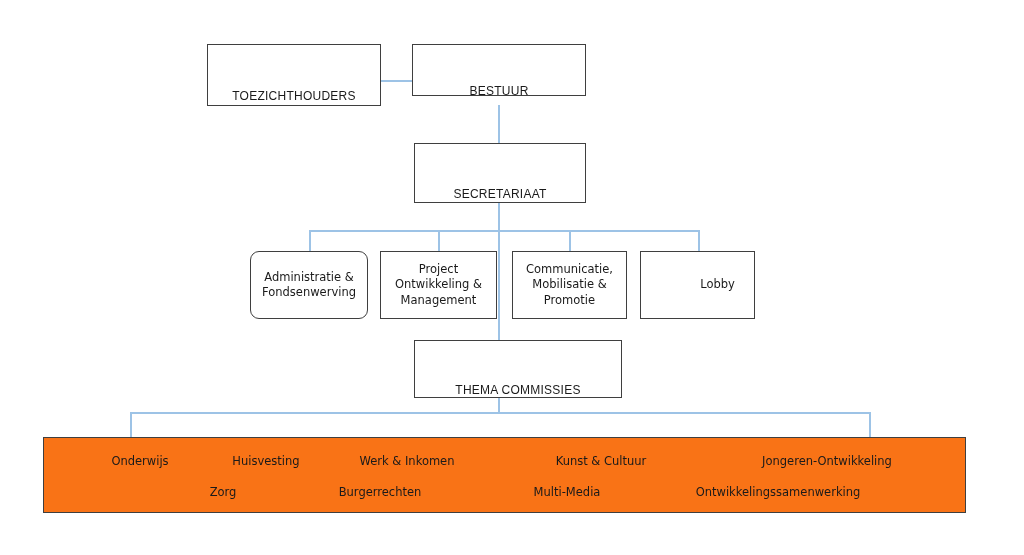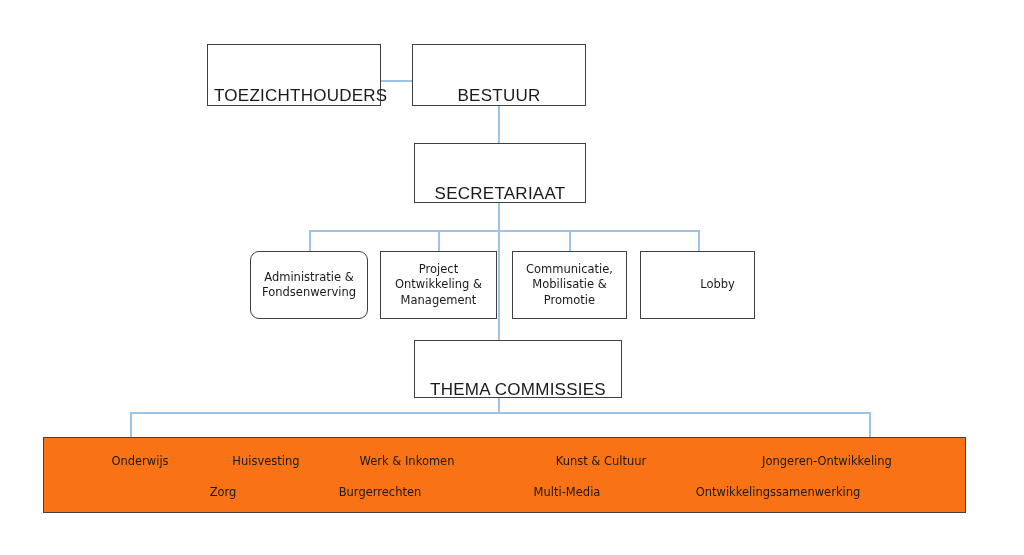--- a/index.html
+++ b/index.html
@@ -37,21 +37,21 @@
     width: 100%;
     padding: 0 6px;
     box-sizing: border-box;
     color: #1a1a1a;
     line-height: 1.32;
   }
 
   
   .node.caps .node-label {
     font-family: "Liberation Sans", sans-serif;
-    font-size: 17px;
+    font-size: 12px;
     letter-spacing: 0.25px;
     margin-top: 43px;
   }
   
   .node.dept .node-label {
     font-family: "DejaVu Sans", sans-serif;
     font-size: 11.5px;
   }
 
   
@@ -104,21 +104,21 @@
 
   <div class="conn h" style="left:130px; top:412px; width:740px;"></div>
 
   <div class="conn v" style="left:130px; top:412px; height:26px;"></div>
   <div class="conn v" style="left:869px; top:412px; height:26px;"></div>
 
   <div class="node caps" style="left:207px; top:44px; width:174px; height:62px;">
     <span class="node-label">TOEZICHTHOUDERS</span>
   </div>
 
-  <div class="node caps" style="left:412px; top:44px; width:174px; height:62px;">
+  <div class="node caps" style="left:412px; top:44px; width:174px; height:52px;">
     <span class="node-label">BESTUUR</span>
   </div>
 
   <div class="node caps" style="left:414px; top:143px; width:172px; height:60px;">
     <span class="node-label">SECRETARIAAT</span>
   </div>
 
   <div class="node dept" style="left:250px; top:251px; width:118px; height:68px;border-radius:9px;">
     <span class="node-label">Administratie &amp; Fondsenwerving</span>
   </div>

